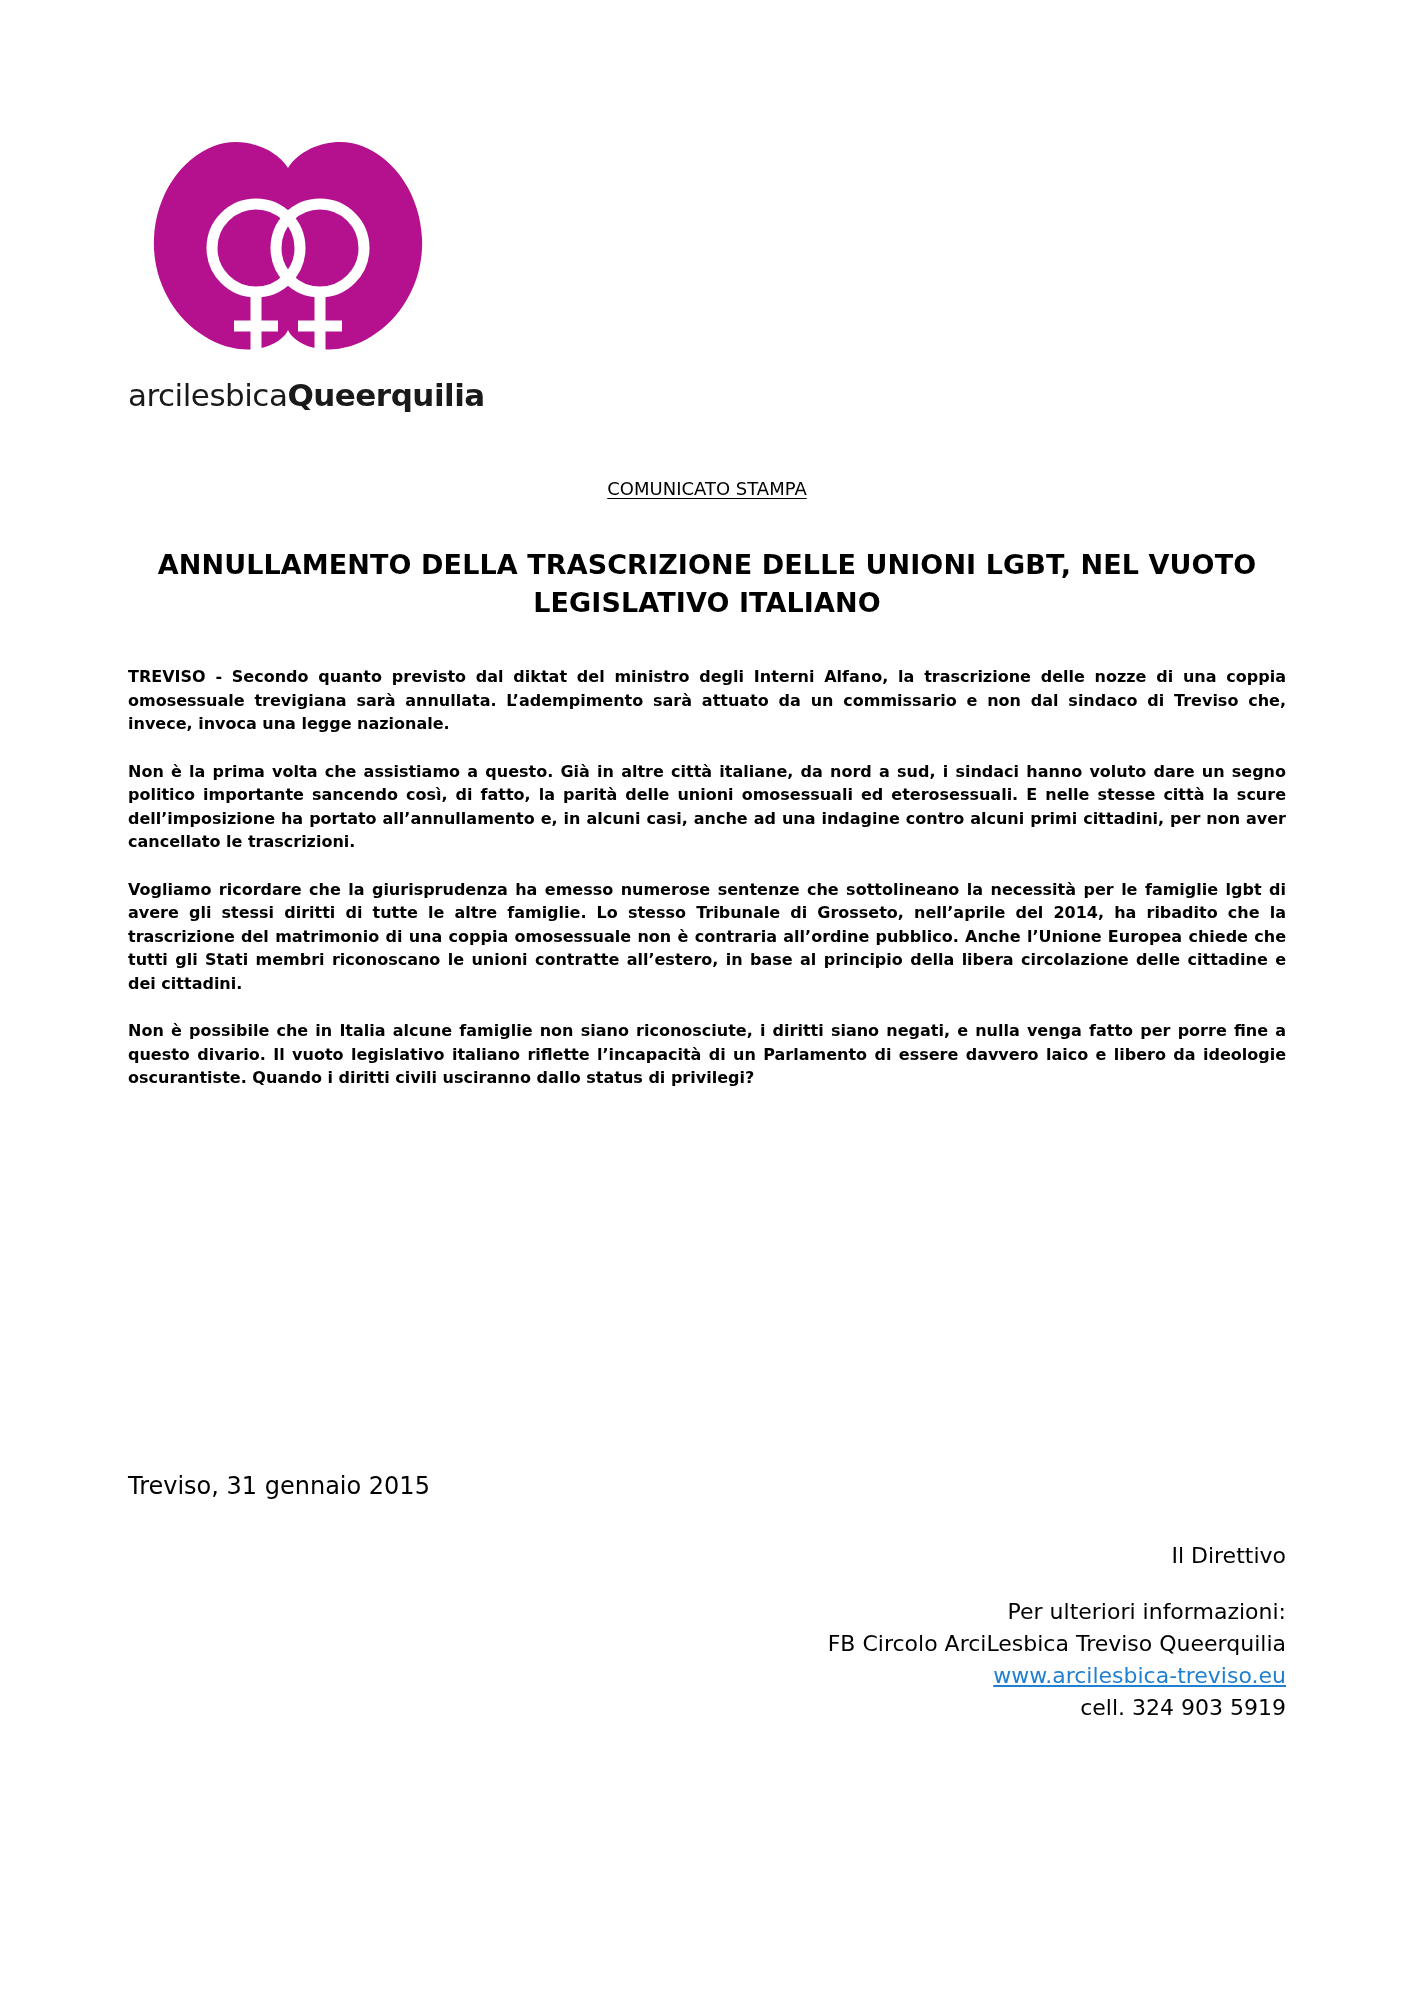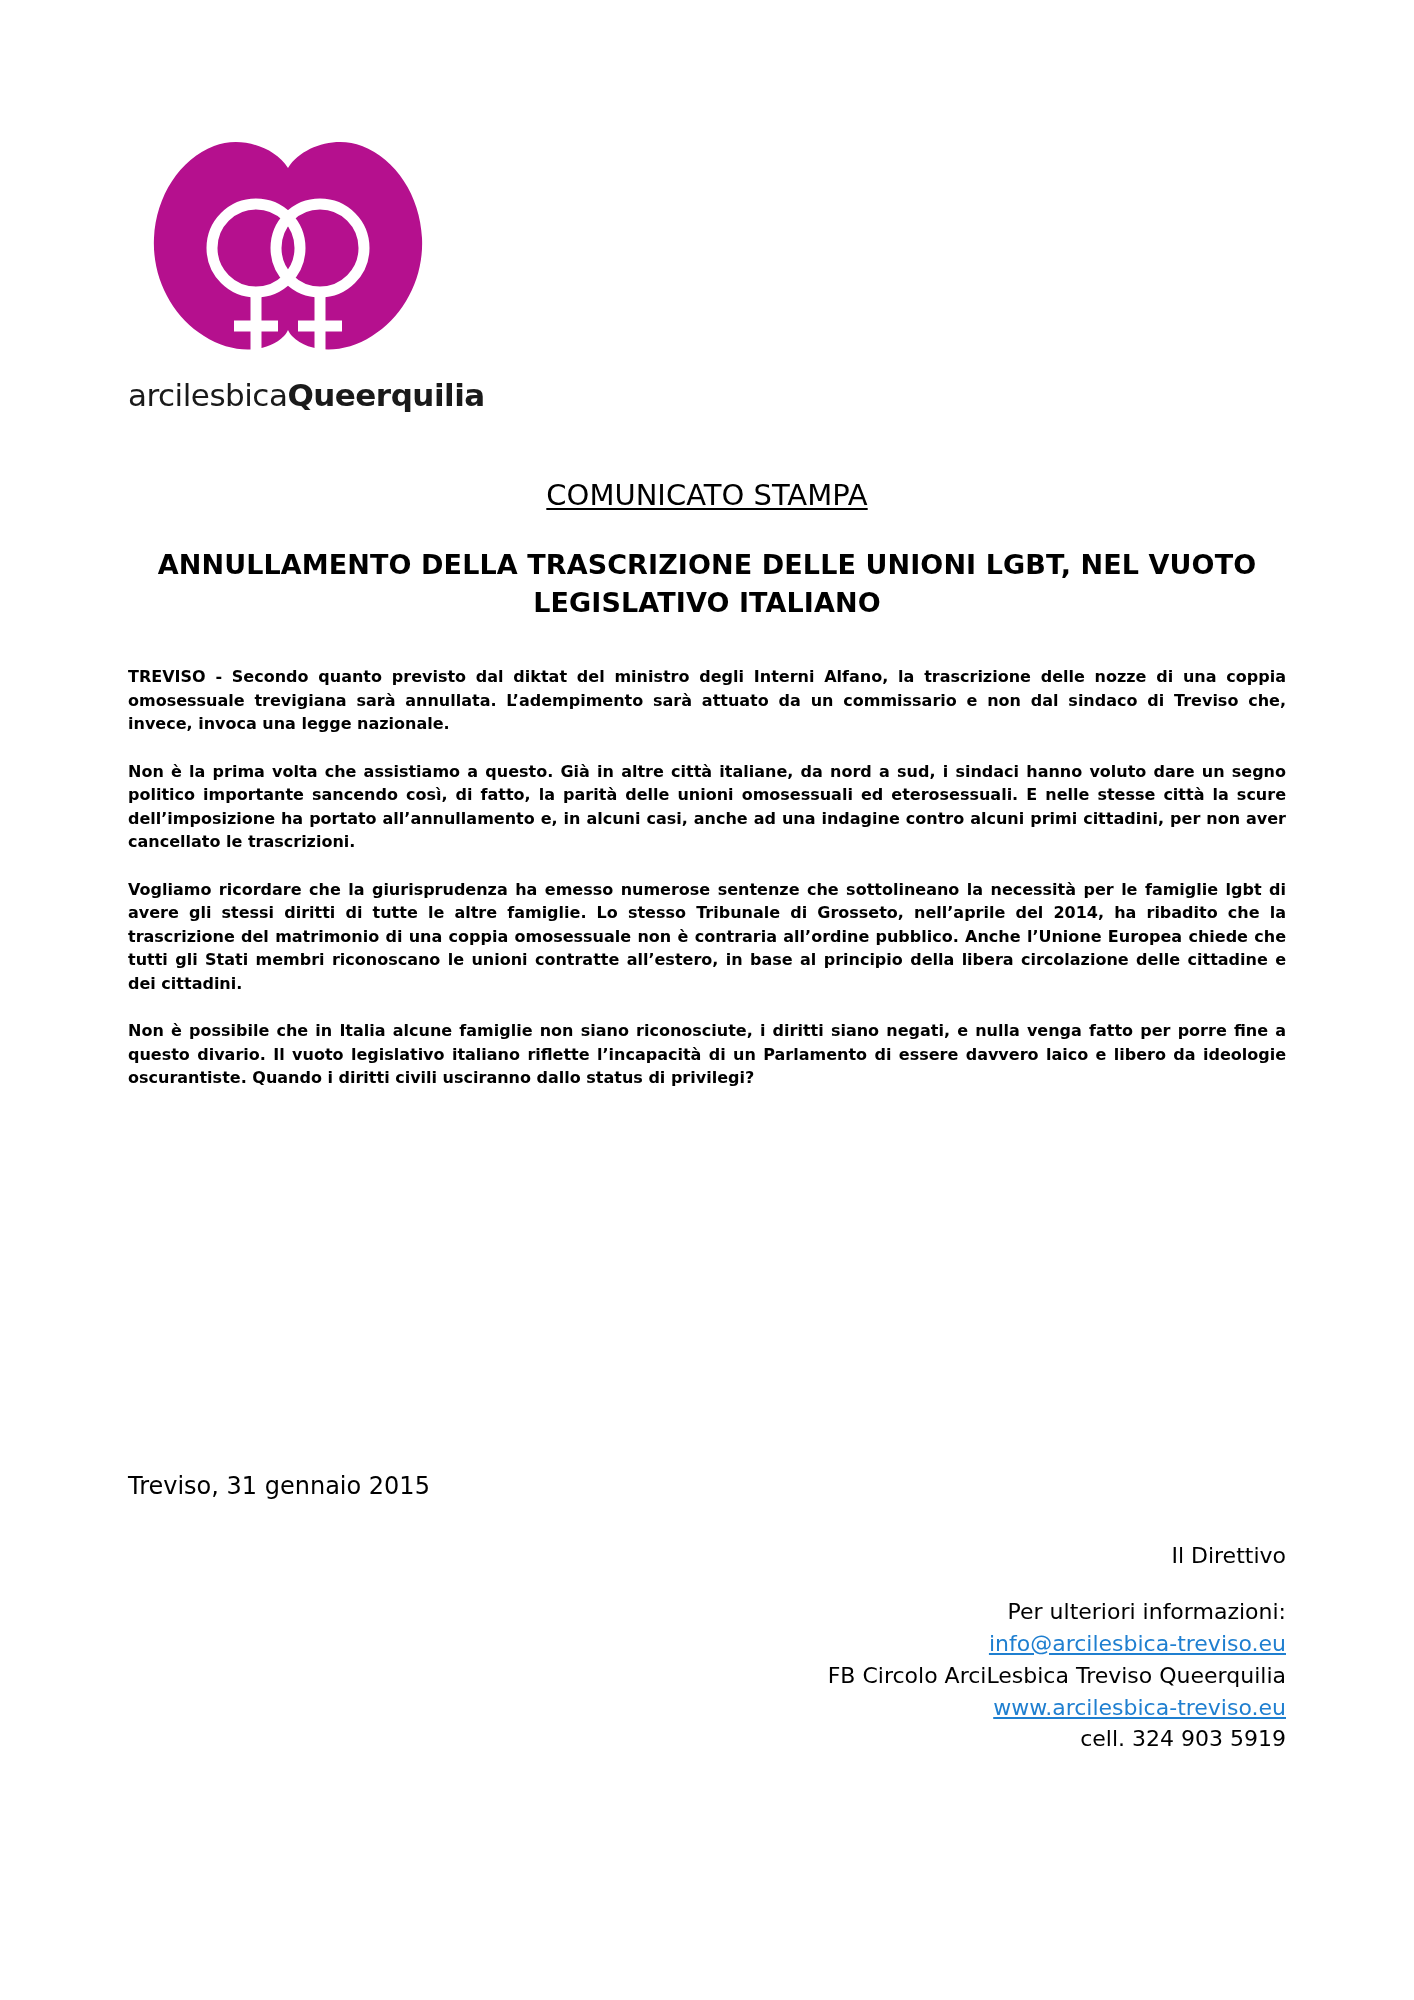--- a/index.html
+++ b/index.html
@@ -45,21 +45,21 @@
   .logo-wordmark .wm-light { font-weight: 400; }
   .logo-wordmark .wm-bold { font-weight: 700; }
 
   
   .doc-kicker {
     position: absolute;
     left: 0;
     top: 478px;
     width: 1414px;
     text-align: center;
-    font-size: 29px;
+    font-size: 18px;
     text-decoration: underline;
     text-underline-offset: 3px;
     color: #000;
   }
   .doc-title {
     position: absolute;
     left: 128px;
     top: 528px;
     width: 1158px;
     text-align: center;
@@ -156,19 +156,18 @@
     <p>Vogliamo ricordare che la giurisprudenza ha emesso numerose sentenze che sottolineano la necessità per le famiglie lgbt di avere gli stessi diritti di tutte le altre famiglie. Lo stesso Tribunale di Grosseto, nell’aprile del 2014, ha ribadito che la trascrizione del matrimonio di una coppia omosessuale non è contraria all’ordine pubblico. Anche l’Unione Europea chiede che tutti gli Stati membri riconoscano le unioni contratte all’estero, in base al principio della libera circolazione delle cittadine e dei cittadini.</p>
     <p>Non è possibile che in Italia alcune famiglie non siano riconosciute, i diritti siano negati, e nulla venga fatto per porre fine a questo divario. Il vuoto legislativo italiano riflette l’incapacità di un Parlamento di essere davvero laico e libero da ideologie oscurantiste. Quando i diritti civili usciranno dallo status di privilegi?</p>
   </div>
 
   <div class="date-line">Treviso, 31 gennaio 2015</div>
 
   <div class="sign-block">
     <span class="sign-line">Il Direttivo</span>
     <div class="gap"></div>
     <span class="sign-line">Per ulteriori informazioni:</span>
-    <span class="sign-line"><a href="#">info@arcilesbica-treviso.eu</a></span>
     <span class="sign-line">FB Circolo ArciLesbica Treviso Queerquilia</span>
     <span class="sign-line"><a href="#">www.arcilesbica-treviso.eu</a></span>
     <span class="sign-line">cell. 324 903 5919</span>
   </div>
 
 </div>
 
 </body></html>

